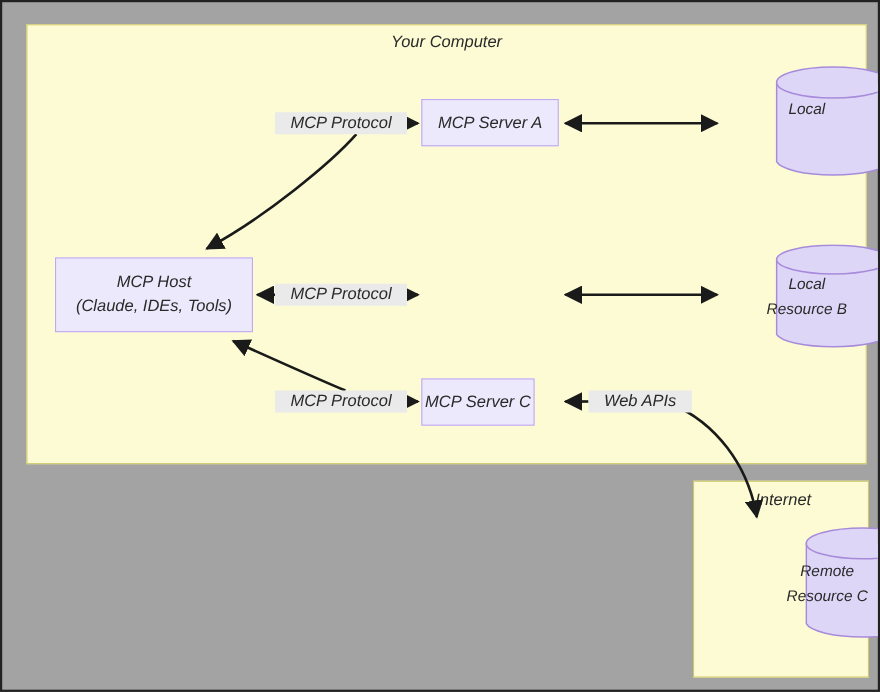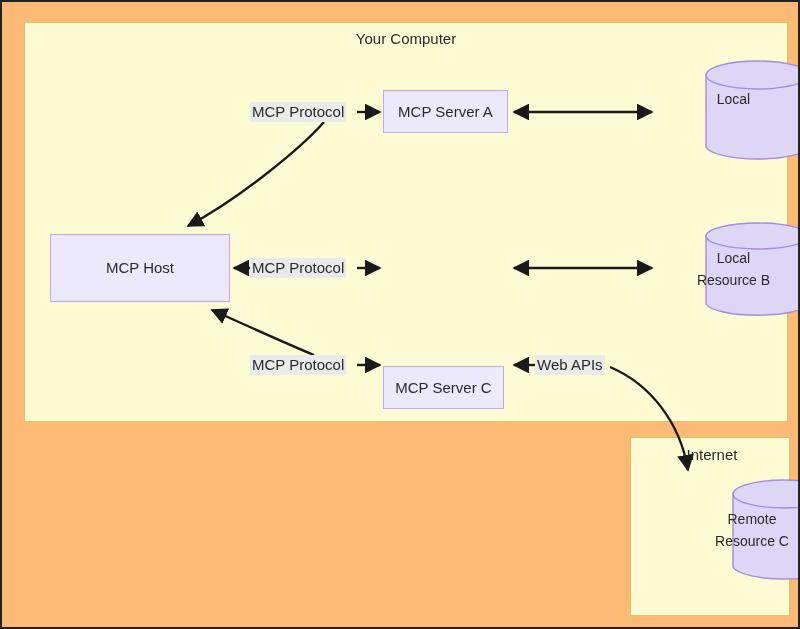--- a/index.html
+++ b/index.html
@@ -7,24 +7,25 @@
     padding: 0;
     background: #ffffff;
   }
   body {
     font-family: "Liberation Sans", sans-serif;
   }
   #canvas {
     position: relative;
     width: 800px;
     height: 629px;
-    background: #fdba74;
+    background: #a3a3a3;
     box-sizing: border-box;
     border: 2px solid #222222;
     overflow: hidden;
+    font-style: italic;
   }
   svg.layer {
     position: absolute;
     left: 0;
     top: 0;
     width: 800px;
     height: 629px;
     overflow: visible;
   }
   .group-box {
@@ -70,21 +71,21 @@
     line-height: 1.55;
     pointer-events: none;
     white-space: nowrap;
   }
   .edge-label {
     position: absolute;
     background: #eaeaea;
     font-size: 15px;
     color: #2a2a2a;
     white-space: nowrap;
-    padding: 1px 2px;
+    padding: 1px 14px;
     line-height: 1.2;
   }
 </style>
 </head>
 <body>
 
 <div id="canvas">
 
   <div class="group-box" style="left:22px; top:20px; width:764px; height:400px;"></div>
   <div class="group-box" style="left:628px; top:435px; width:160px; height:179px;"></div>
@@ -143,28 +144,29 @@
 
     <path d="M312,353 C290,344 250,326 210,308" fill="none" stroke="#1a1a1a" stroke-width="2.4" marker-end="url(#ah)"></path>
 
     <line x1="533" y1="363" x2="512" y2="363" stroke="#1a1a1a" stroke-width="2.4" marker-end="url(#ah)"></line>
 
     <path d="M608,365 C648,382 678,420 686,468" fill="none" stroke="#1a1a1a" stroke-width="2.4" marker-end="url(#ah)"></path>
   </svg>
 
   <div class="node-box multiline" style="left:48px; top:232px; width:180px; height:68px;">
     <span>MCP Host</span>
+    <span>(Claude, IDEs, Tools)</span>
   </div>
 
   <div class="node-box" style="left:381px; top:88px; width:125px; height:43px;align-items:center;">
     <span>MCP Server A</span>
   </div>
 
 
-  <div class="node-box" style="left:381px; top:342px; width:121px; height:43px;margin-top:22px;">
+  <div class="node-box" style="left:381px; top:342px; width:103px; height:43px;">
     <span>MCP Server C</span>
   </div>
 
   <div class="edge-label" style="left:248px; top:100px;">MCP Protocol</div>
 
   <div class="edge-label" style="left:248px; top:256px;">MCP Protocol</div>
 
   <div class="edge-label" style="left:248px; top:353px;">MCP Protocol</div>
 
   <div class="edge-label" style="left:533px; top:353px;">Web APIs</div>

